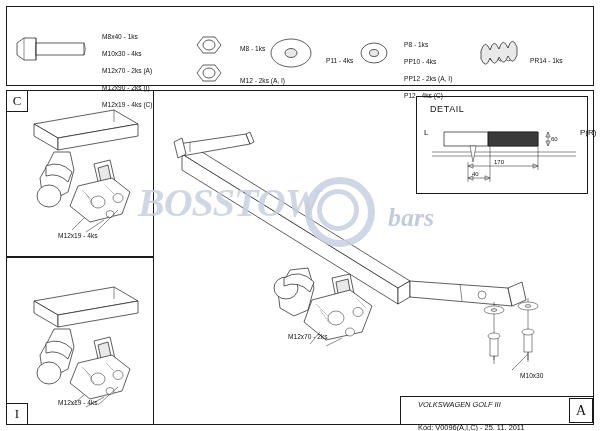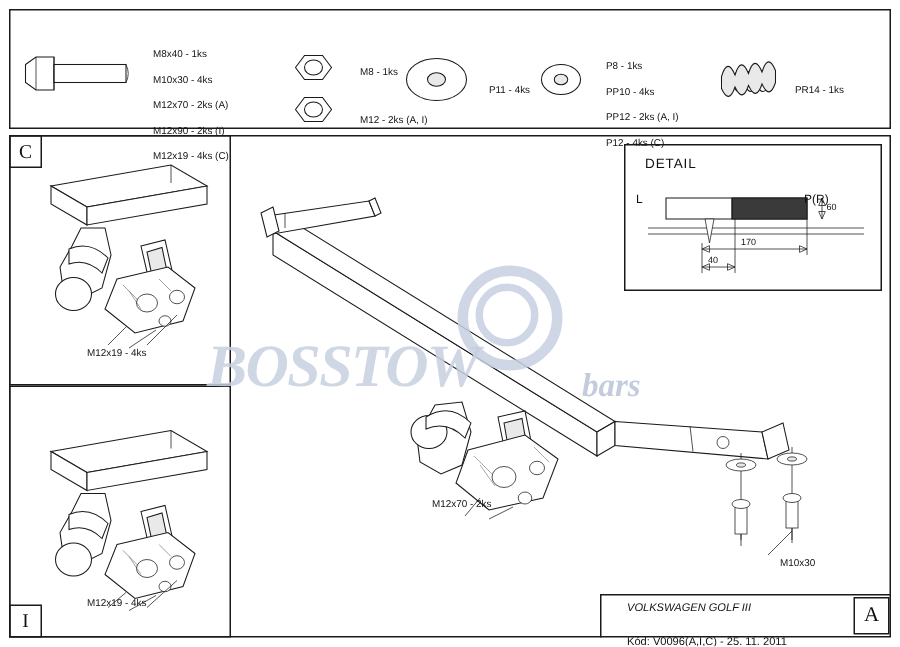--- a/index.html
+++ b/index.html
@@ -30,23 +30,23 @@
   
   #title-block{position:absolute;left:400px;top:396px;width:194px;height:29px;border-left:1px solid #1a1a1a;border-top:1px solid #1a1a1a;box-sizing:border-box;}
   #title-name{position:absolute;left:418px;top:400px;font-size:7.4px;color:#111;font-style:italic;}
   #title-code{position:absolute;left:418px;top:423px;font-size:7.4px;color:#111;}
   #title-letter{position:absolute;left:569px;top:398px;width:24px;height:25px;border:1px solid #1a1a1a;box-sizing:border-box;
                 display:flex;align-items:center;justify-content:center;font-size:14px;font-family:"Liberation Serif",serif;color:#111;}
 
   
   #watermark{position:absolute;left:120px;top:175px;width:360px;height:70px;pointer-events:none;}
   .wm-text{position:absolute;font-family:"Liberation Serif",serif;font-style:italic;font-weight:bold;
-           color:#c7cfe0;opacity:.85;margin-top:41px;}
+           color:#c7cfe0;opacity:.85;}
   #wm-main{left:18px;top:4px;font-size:40px;letter-spacing:-1px;}
-  #wm-sub{left:268px;top:28px;font-size:22px;color:#b9c3d6;}
+  #wm-sub{left:268px;top:28px;font-size:26px;color:#b9c3d6;}
   #wm-ring{position:absolute;left:185px;top:2px;width:56px;height:56px;border:7px solid #c7cfe0;border-radius:50%;opacity:.85;}
   #wm-ring2{position:absolute;left:197px;top:14px;width:32px;height:32px;border:5px solid #c7cfe0;border-radius:50%;opacity:.85;}
 
   .lbl{position:absolute;font-size:6.6px;color:#111;white-space:pre;}
 
   svg{position:absolute;left:0;top:0;overflow:visible;}
   .ln{stroke:#1a1a1a;fill:none;}
   .fillw{fill:#ffffff;stroke:#1a1a1a;}
   .fillg{fill:#e9e9e9;stroke:#1a1a1a;}
   .fillh{fill:#3a3a3a;stroke:#1a1a1a;}
@@ -272,21 +272,21 @@
     <line class="ln vthin" x1="52" y1="66" x2="52" y2="86"></line>
     <line class="ln vthin" x1="74" y1="50" x2="74" y2="86"></line>
     <line class="ln vthin" x1="122" y1="50" x2="122" y2="74"></line>
 
     <line class="ln vthin" x1="132" y1="36" x2="132" y2="50"></line>
     <path class="ln vthin" d="M132 36 l-2.2 5 l4.4 0 z" fill="#1a1a1a"></path>
     <path class="ln vthin" d="M132 50 l-2.2 -5 l4.4 0 z" fill="#1a1a1a"></path>
   </svg>
 
   <div class="dim-txt" style="left:424px;top:128px;font-size:8px;">L</div>
-  <div class="dim-txt" style="left:536px;top:128px;font-size:8px;">P(R)</div>
+  <div class="dim-txt" style="left:580px;top:128px;font-size:8px;">P(R)</div>
   <div class="dim-txt" style="left:494px;top:159px;">170</div>
   <div class="dim-txt" style="left:472px;top:171px;">40</div>
   <div class="dim-txt" style="left:551px;top:136px;">60</div>
 
   <div id="watermark">
     <div id="wm-ring"></div>
     <div id="wm-ring2"></div>
     <div class="wm-text" id="wm-main">BOSSTOW</div>
     <div class="wm-text" id="wm-sub">bars</div>
   </div>

